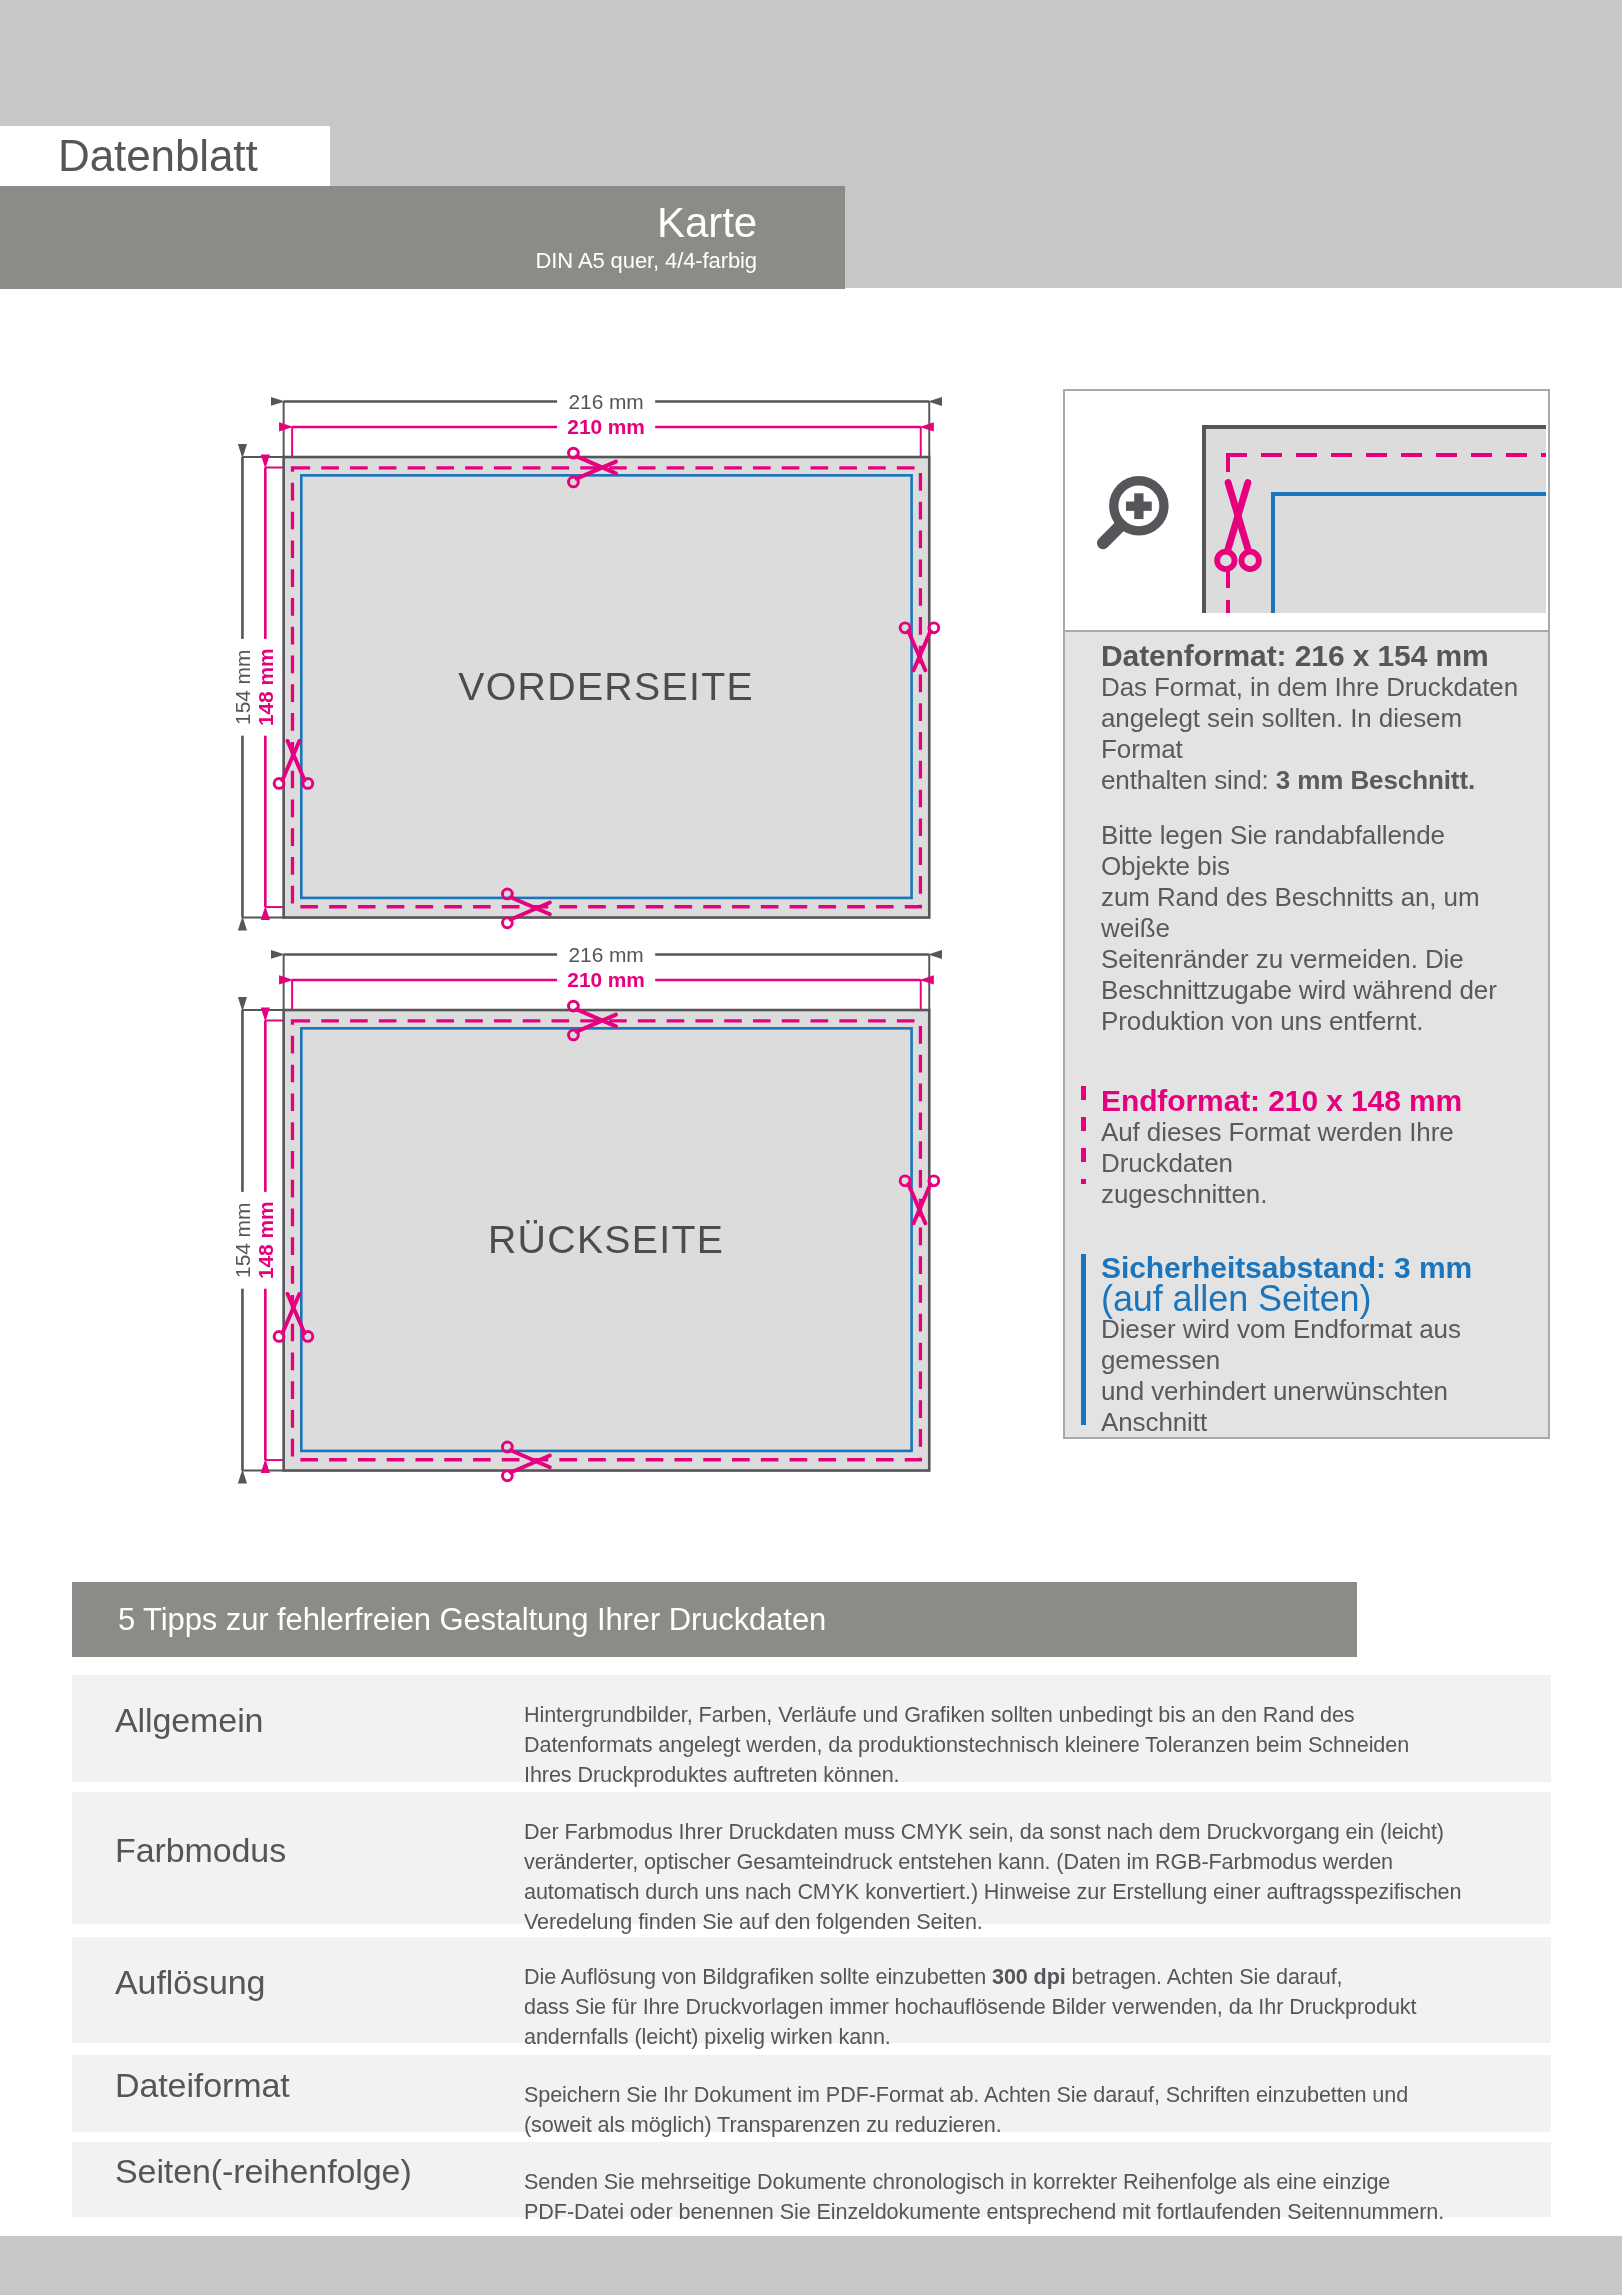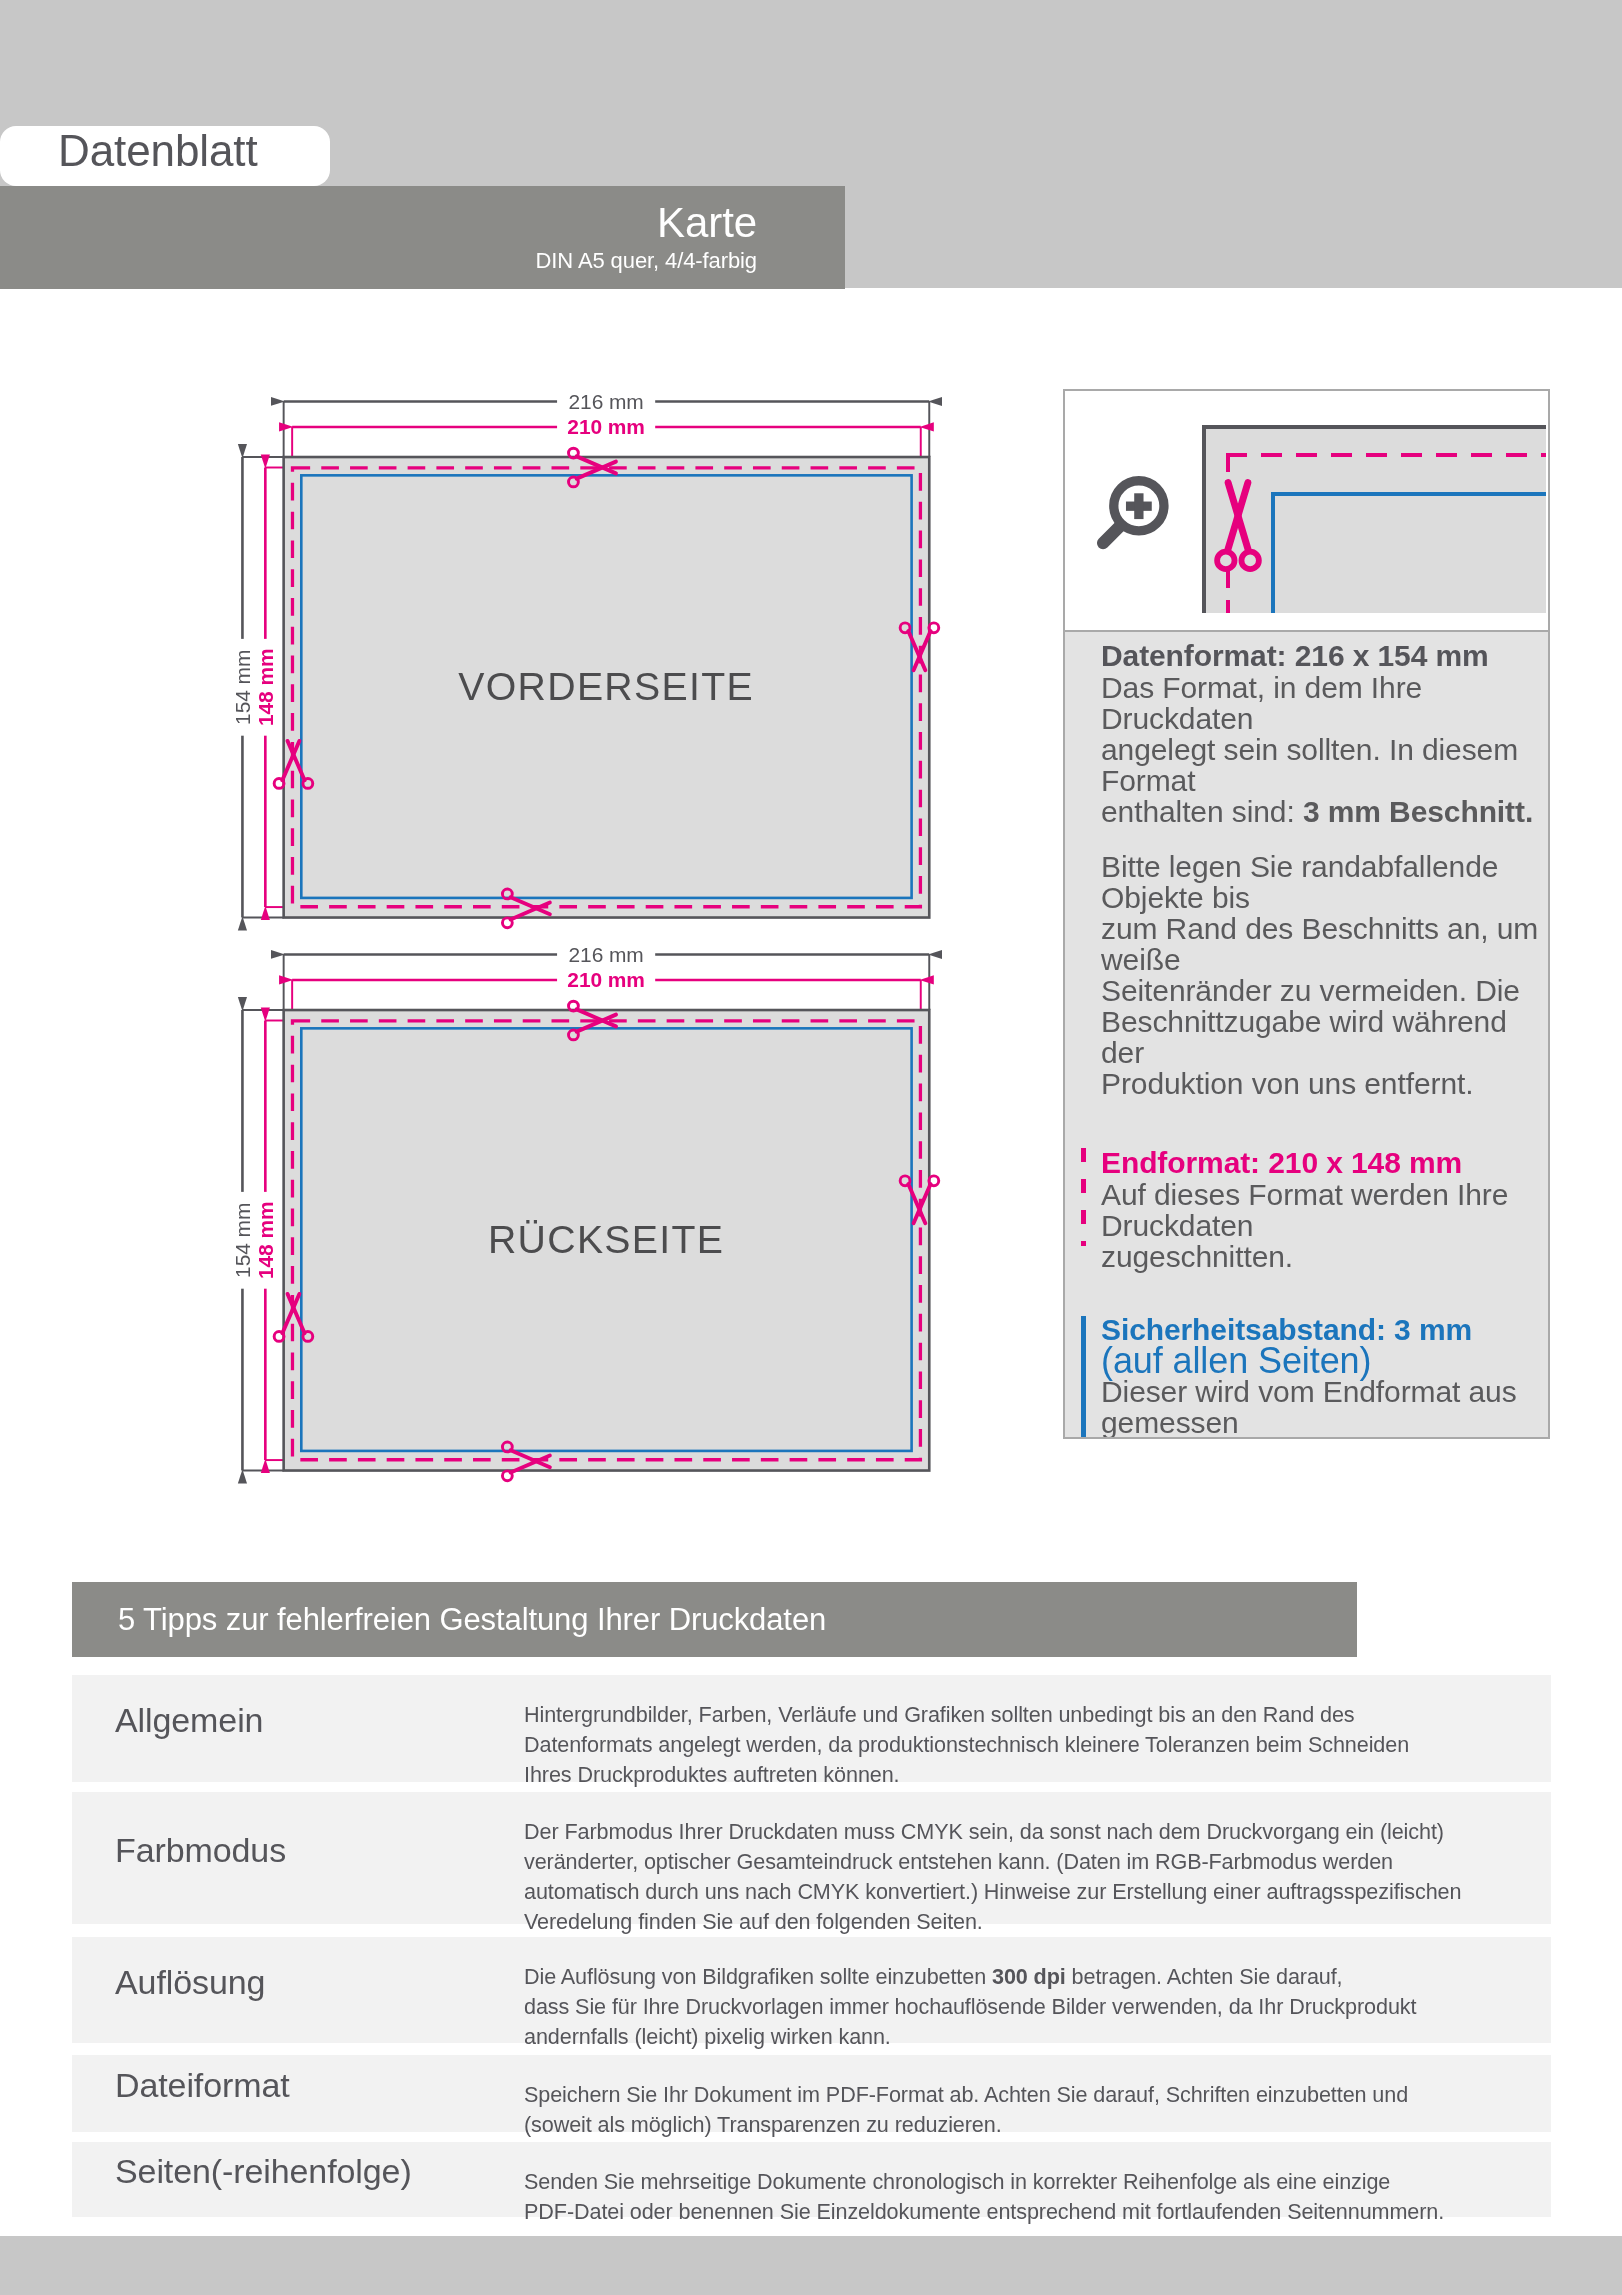--- a/index.html
+++ b/index.html
@@ -2,21 +2,21 @@
 <html style="font-size:10.5px"><head>
 <meta charset="utf-8">
 <style>
   html,body{margin:0;padding:0;background:#fff;}
   .page{position:relative;width:1623px;height:2295px;background:#ffffff;overflow:hidden;
         font-family:"Liberation Sans",sans-serif;color:#55555a;letter-spacing:-0.1px;}
 
   
   .top-band{position:absolute;left:0;top:0;width:1623px;height:288px;background:#c7c7c7;}
   .sheet-label-box{position:absolute;left:0;top:126px;width:330px;height:60px;background:#ffffff;
-                   display:flex;border-radius:16px;}
+                   display:flex;align-items:center;}
   .sheet-label-box span{font-size:44px;color:#55555a;padding-left:58px;}
   .title-bar{position:absolute;left:0;top:186px;width:845px;height:103px;background:#8b8b88;
              display:flex;flex-direction:column;align-items:flex-end;justify-content:center;
              box-sizing:border-box;padding-right:88px;}
   .title-bar .t1{font-size:42px;color:#ffffff;line-height:46px;}
   .title-bar .t2{font-size:22px;color:#ffffff;line-height:29px;}
 
   
   svg.diagram{position:absolute;left:0;overflow:visible;}
   svg.diagram.d1{top:372px;}
@@ -37,21 +37,21 @@
   .detail .blue-h{position:absolute;left:65px;top:63px;right:0;height:3.9px;background:#1b75bc;}
   .detail .blue-v{position:absolute;left:65px;top:63px;width:3.9px;bottom:0;background:#1b75bc;}
   .detail svg{position:absolute;left:2.6px;top:44px;}
   .magnifier{position:absolute;left:27.5px;top:77px;}
 
   .info-panel{position:relative;background:#e3e3e3;border:2px solid #a9a9a9;margin-top:-2px;
               box-sizing:border-box;height:809px;overflow:hidden;}
   .sec{position:relative;padding-left:36px;padding-right:7.9px;}
   .sec h3{margin:0;font-size:30px;line-height:33px;font-weight:bold;color:#55555a;}
   .sec .sub{font-size:36px;line-height:30px;}
-  .sec p{margin:0;font-size:30px;line-height:31px;color:#5a5a5c;white-space:pre-line;}
+  .sec p{margin:0;font-size:26px;line-height:31px;color:#5a5a5c;white-space:pre-line;}
   .sec-daten{padding-top:7px;}
   .sec-daten .p2{margin-top:23.6px;}
   .sec-end{margin-top:47px;}
   .sec-sich{margin-top:41px;}
   .sec-falz{margin-top:23.6px;}
   .mag-h{color:#e6007e !important;}
   .blue-h3, .blue-t{color:#1b75bc !important;}
   .cyan-h3{color:#29abe2 !important;}
   .accent{position:absolute;left:15.7px;width:5.2px;}
   .acc-dash{top:2.6px;height:98px;

